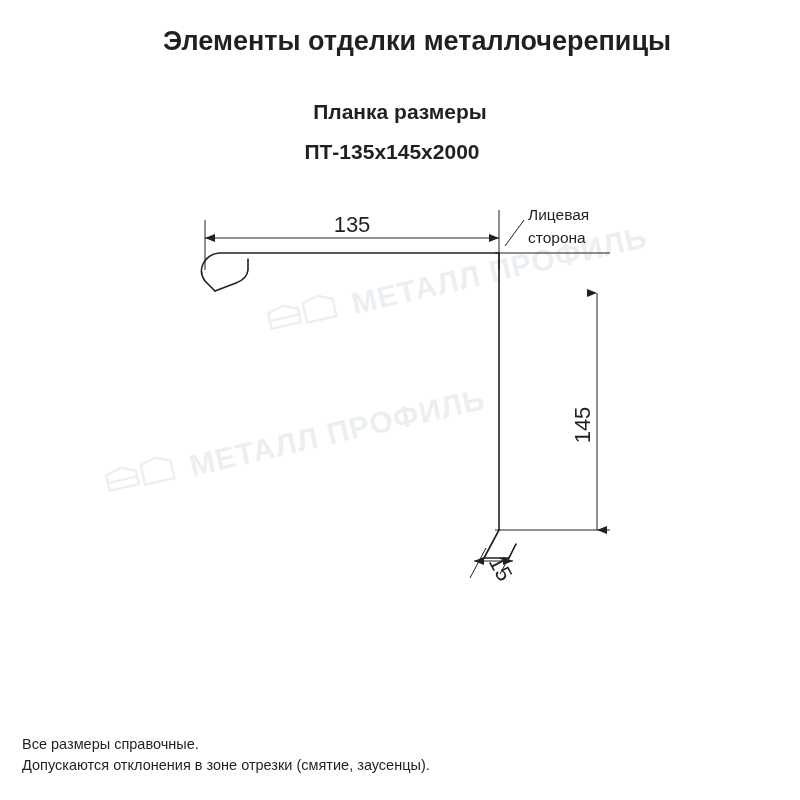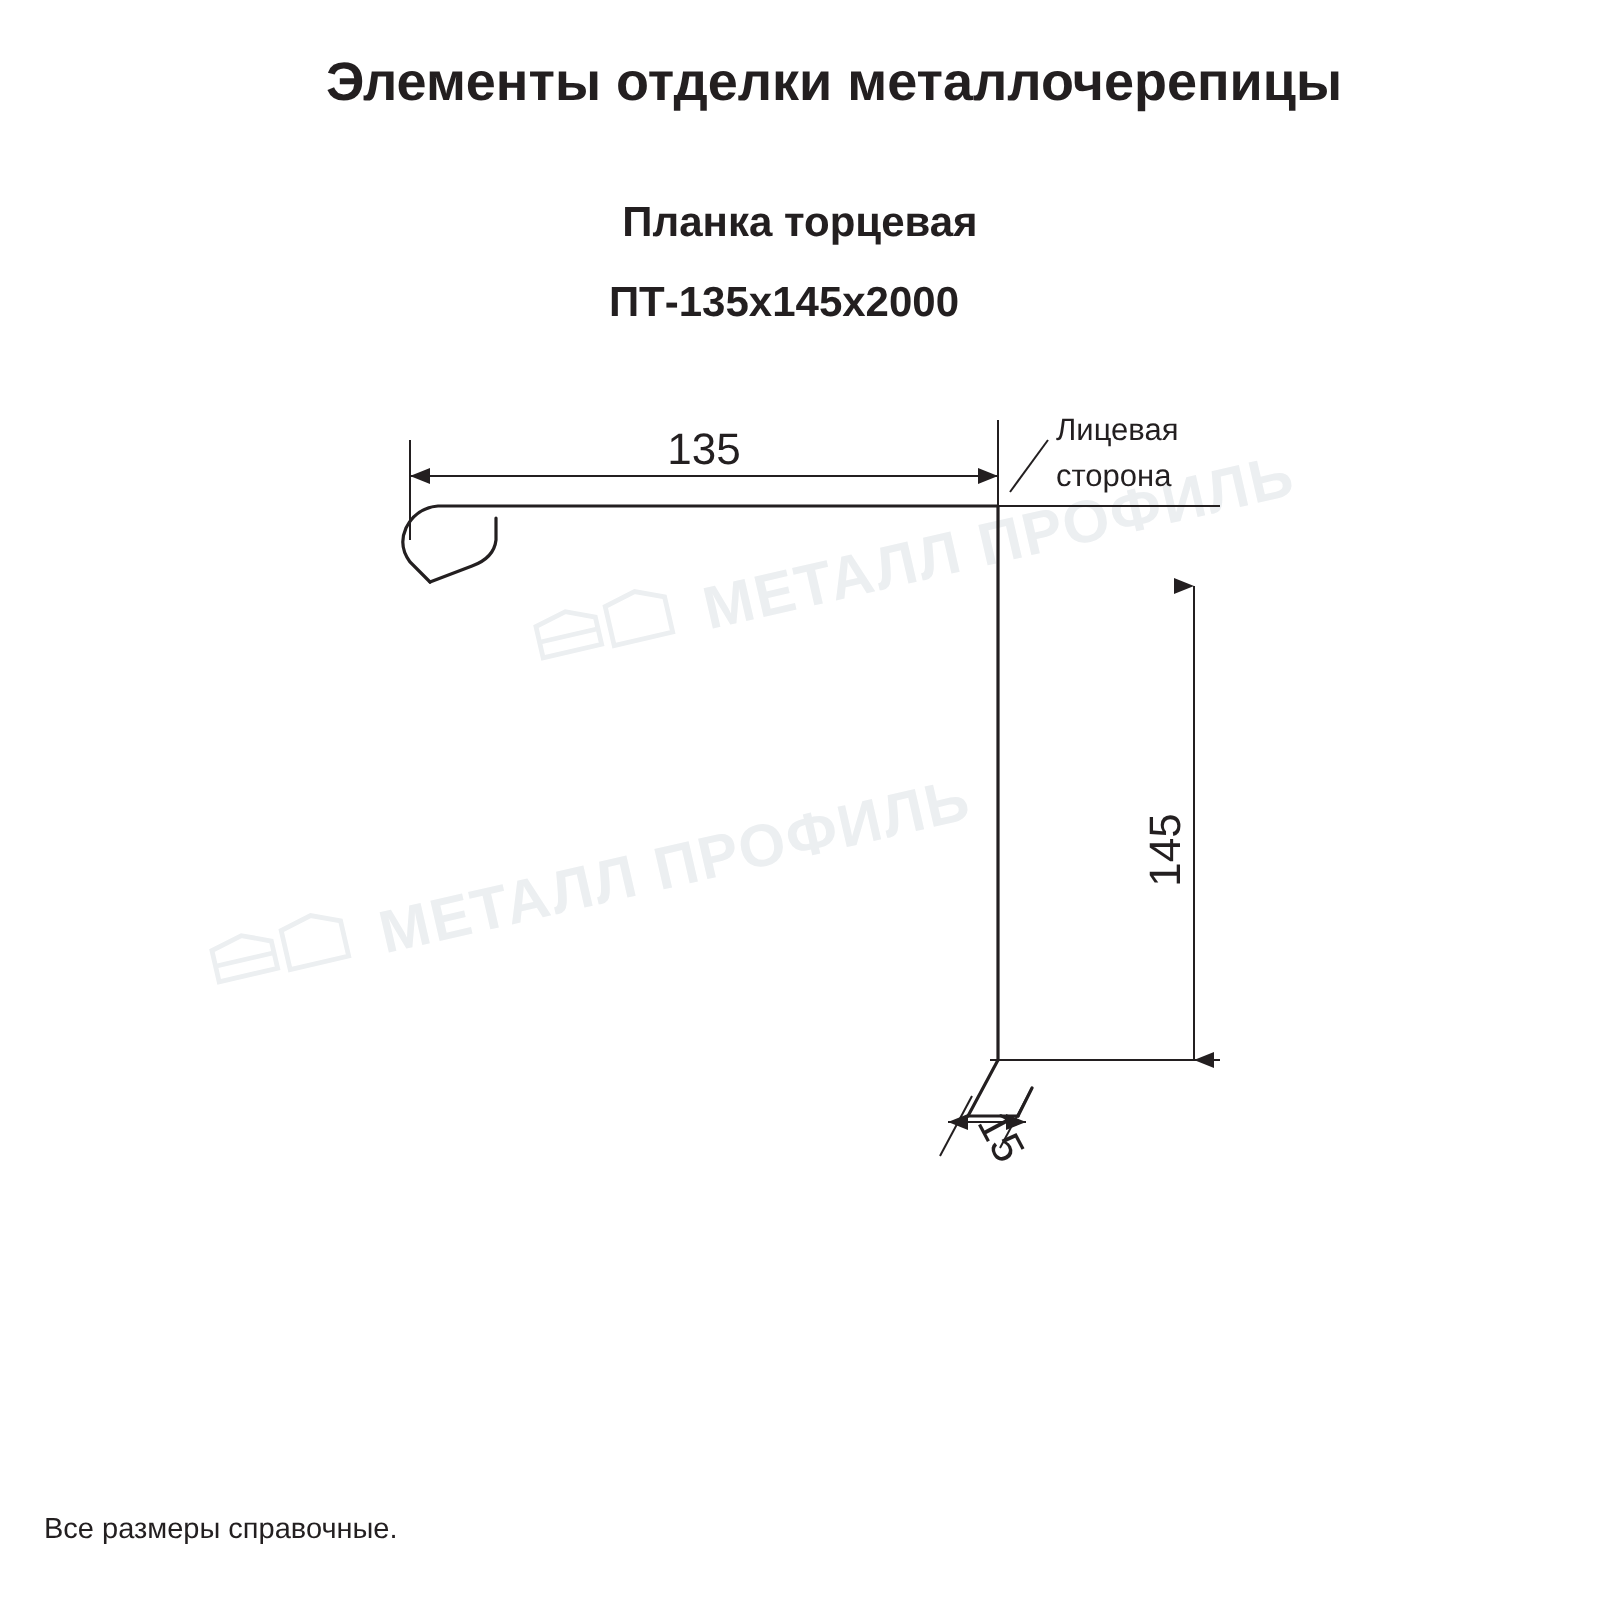--- a/index.html
+++ b/index.html
@@ -102,21 +102,21 @@
   .face-text {
     font-family: "Liberation Sans", sans-serif;
     font-size: 15.5px;
     fill: #231f20;
   }
 </style>
 </head>
 <body>
 
 <div class="title">Элементы отделки металлочерепицы</div>
-<div class="subtitle">Планка торцевая</div>
+<div class="subtitle">Планка размеры</div>
 <div class="code">ПТ-135x145x2000</div>
 
 <div class="watermark wm-1">
   <span class="wm-mark">
     <svg width="74" height="34" viewBox="0 0 74 34" fill="none" xmlns="http://www.w3.org/2000/svg">
       <path d="M4 24 L4 8 L20 4 L34 10 L34 24 Z" stroke="#eceff1" stroke-width="2.4" fill="none"></path>
       <path d="M40 26 L40 6 L56 2 L70 8 L70 26 Z" stroke="#eceff1" stroke-width="2.4" fill="none"></path>
       <path d="M4 16 L34 16" stroke="#eceff1" stroke-width="2.4"></path>
     </svg>
   </span><span>МЕТАЛЛ ПРОФИЛЬ</span>
@@ -186,13 +186,14 @@
     <g stroke="#231f20" stroke-width="1" fill="none">
       <line x1="505" y1="66" x2="524" y2="40"></line>
     </g>
     <text class="face-text" x="528" y="40">Лицевая</text>
     <text class="face-text" x="528" y="63">сторона</text>
   </svg>
 </div>
 
 <div class="footer">
   <div>Все размеры справочные.</div>
+  <div>Допускаются отклонения в зоне отрезки (смятие, заусенцы).</div>
 </div>
 
 </body></html>

